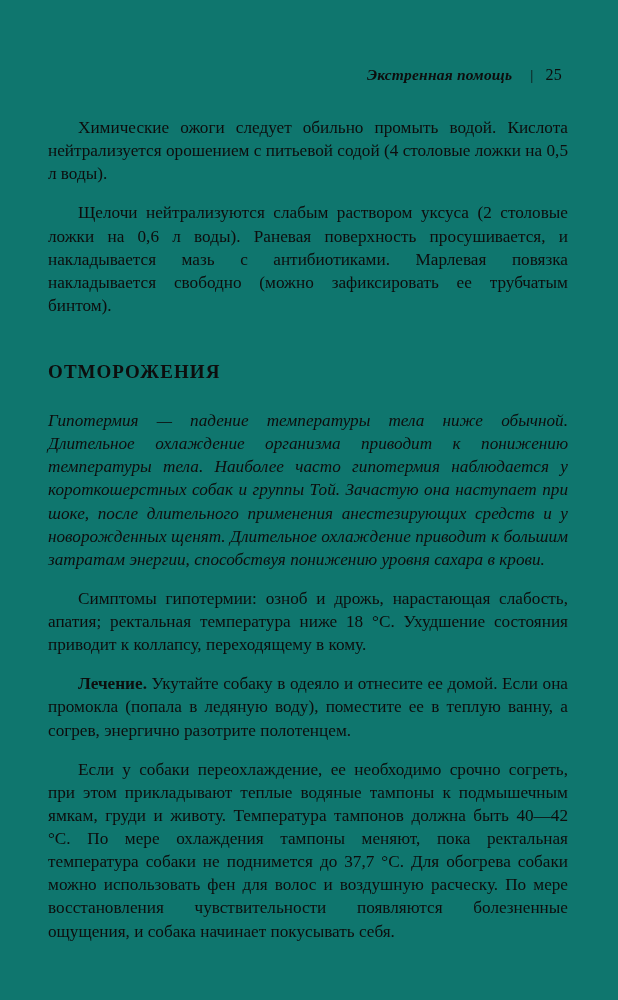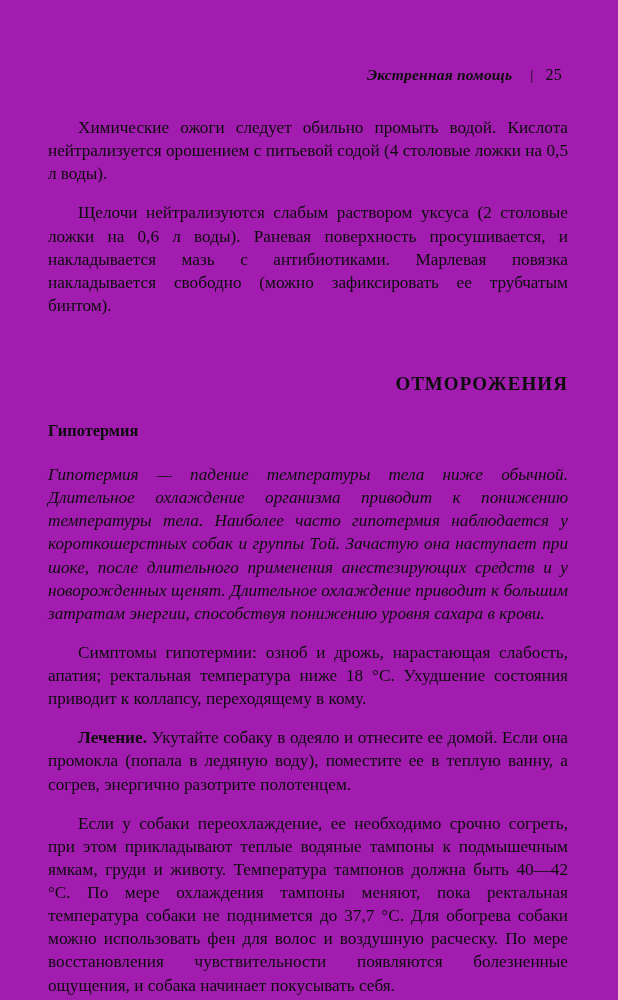--- a/index.html
+++ b/index.html
@@ -14,21 +14,21 @@
     color: #0d0d0d;
     position: relative;
     overflow: hidden;
   }
   .page {
     position: absolute;
     left: 0;
     top: 0;
     width: 618px;
     height: 1000px;
-    background: #a21caf;
+    background: #0f766e;
   }
   .content {
     position: absolute;
     left: 48px;
     top: 66px;
     width: 520px;
   }
   .running-head {
     text-align: right;
     font-size: 15.5px;
@@ -65,25 +65,25 @@
   }
   p.indent {
     text-indent: 30px;
     margin-top: 16px;
   }
   p.noindent {
     text-indent: 0;
     font-style: italic;
   }
   .section-title {
-    text-align: right;
+    text-align: left;
     font-size: 19px;
     font-weight: bold;
     letter-spacing: 1.1px;
-    margin: 56px 0 26px 0;
+    margin: 44px 0 26px 0;
   }
   .subhead {
     font-size: 16.4px;
     font-weight: bold;
     margin: 0 0 22px 0;
     text-align: left;
   }
   .run-in {
     font-weight: bold;
   }
@@ -96,21 +96,20 @@
 
     <div class="running-head">
       <span class="rh-title">Экстренная помощь</span><span class="rh-sep">|</span><span class="rh-page">25</span>
     </div>
 
     <p class="indent">Химические ожоги следует обильно промыть водой. Кислота нейтрализуется орошением с питьевой содой (4 столовые ложки на 0,5 л воды).</p>
     <p class="indent">Щелочи нейтрализуются слабым раствором уксуса (2 столовые ложки на 0,6 л воды). Раневая поверхность просушивается, и накладывается мазь с антибиотиками. Марлевая повязка накладывается свободно (можно зафиксировать ее трубчатым бинтом).</p>
 
     <div class="section-title">ОТМОРОЖЕНИЯ</div>
 
-    <div class="subhead">Гипотермия</div>
 
     <p class="noindent">Гипотермия — падение температуры тела ниже обычной. Длительное охлаждение организма приводит к понижению температуры тела. Наиболее часто гипотермия наблюдается у короткошерстных собак и группы Той. Зачастую она наступает при шоке, после длительного применения анестезирующих средств и у новорожденных щенят. Длительное охлаждение приводит к большим затратам энергии, способствуя понижению уровня сахара в крови.</p>
     <p class="indent">Симптомы гипотермии: озноб и дрожь, нарастающая слабость, апатия; ректальная температура ниже 18 °С. Ухудшение состояния приводит к коллапсу, переходящему в кому.</p>
     <p class="indent"><span class="run-in">Лечение.</span><span> Укутайте собаку в одеяло и отнесите ее домой. Если она промокла (попала в ледяную воду), поместите ее в теплую ванну, а согрев, энергично разотрите полотенцем.</span></p>
     <p class="indent">Если у собаки переохлаждение, ее необходимо срочно согреть, при этом прикладывают теплые водяные тампоны к подмышечным ямкам, груди и животу. Температура тампонов должна быть 40—42 °С. По мере охлаждения тампоны меняют, пока ректальная температура собаки не поднимется до 37,7 °С. Для обогрева собаки можно использовать фен для волос и воздушную расческу. По мере восстановления чувствительности появляются болезненные ощущения, и собака начинает покусывать себя.</p>
 
   </div>
 </div>
 
 </body></html>

